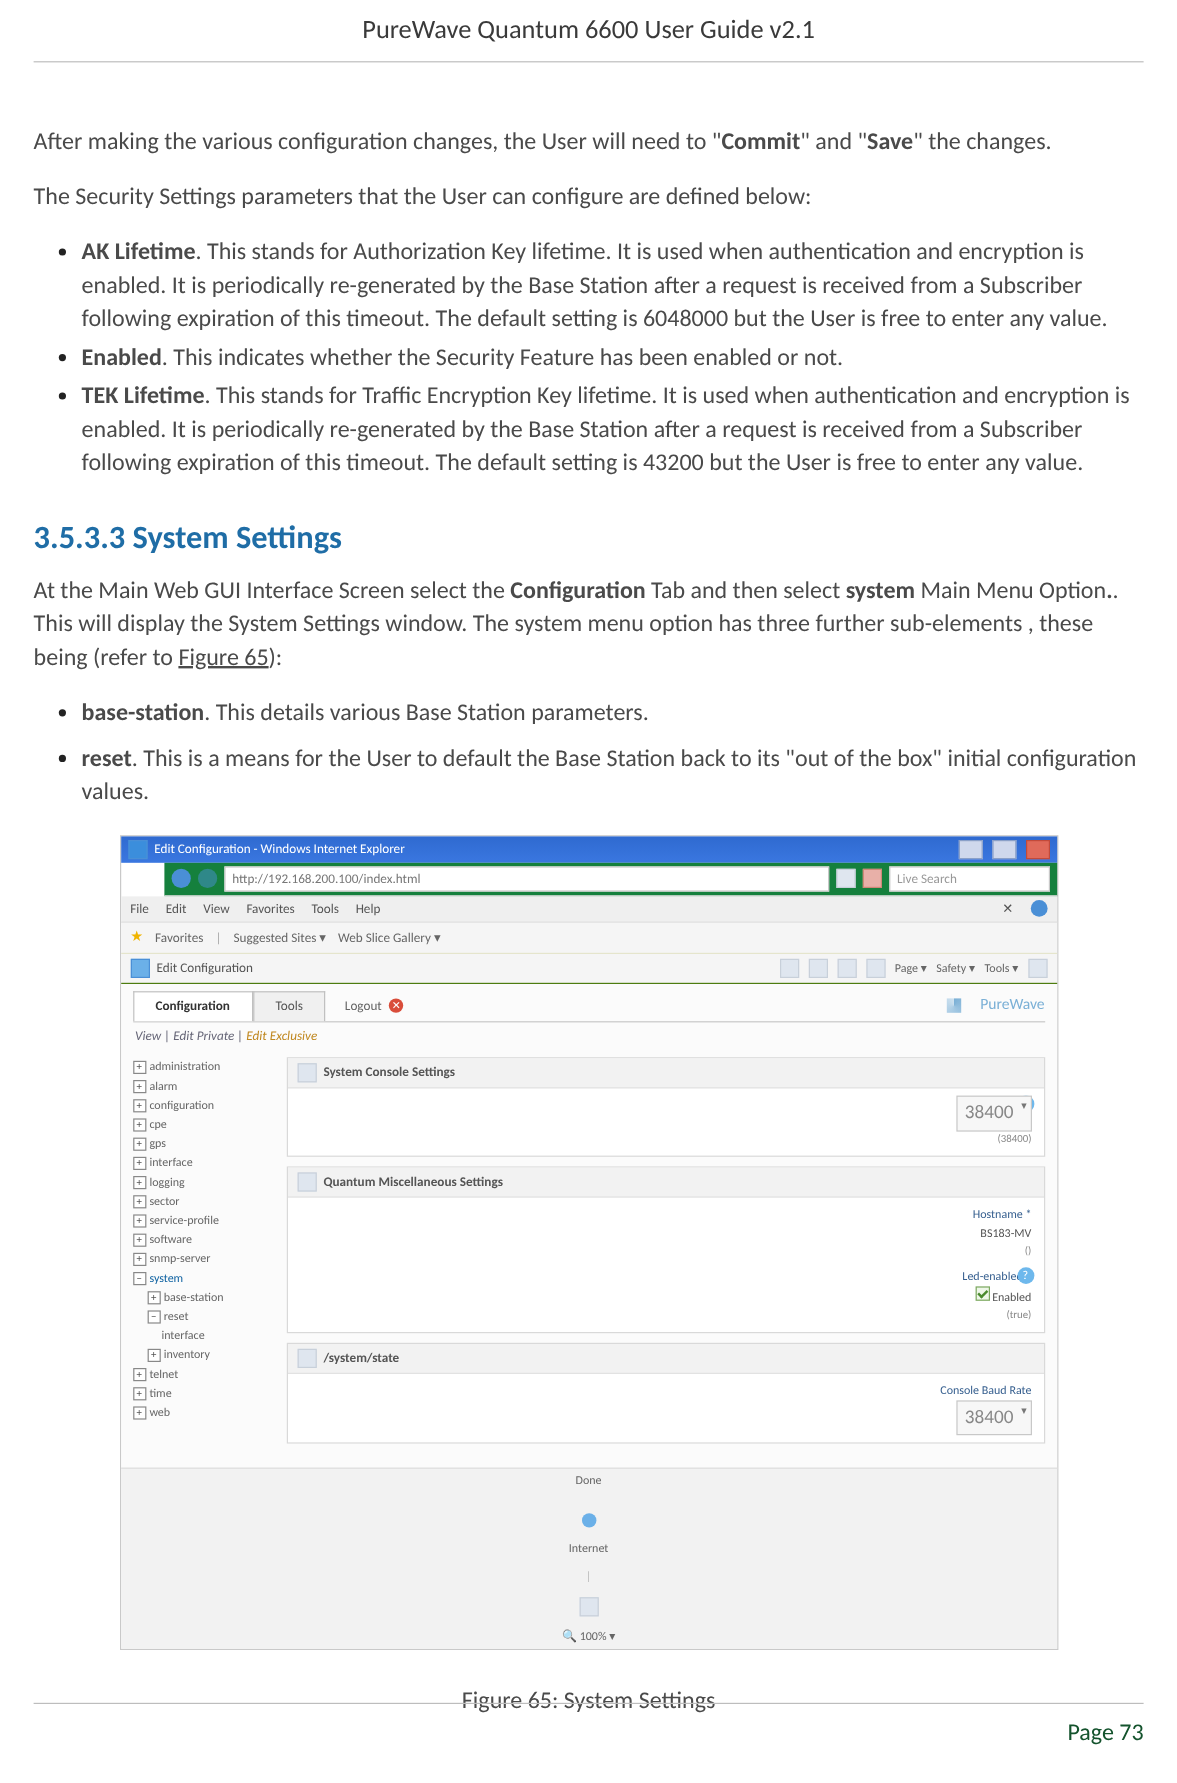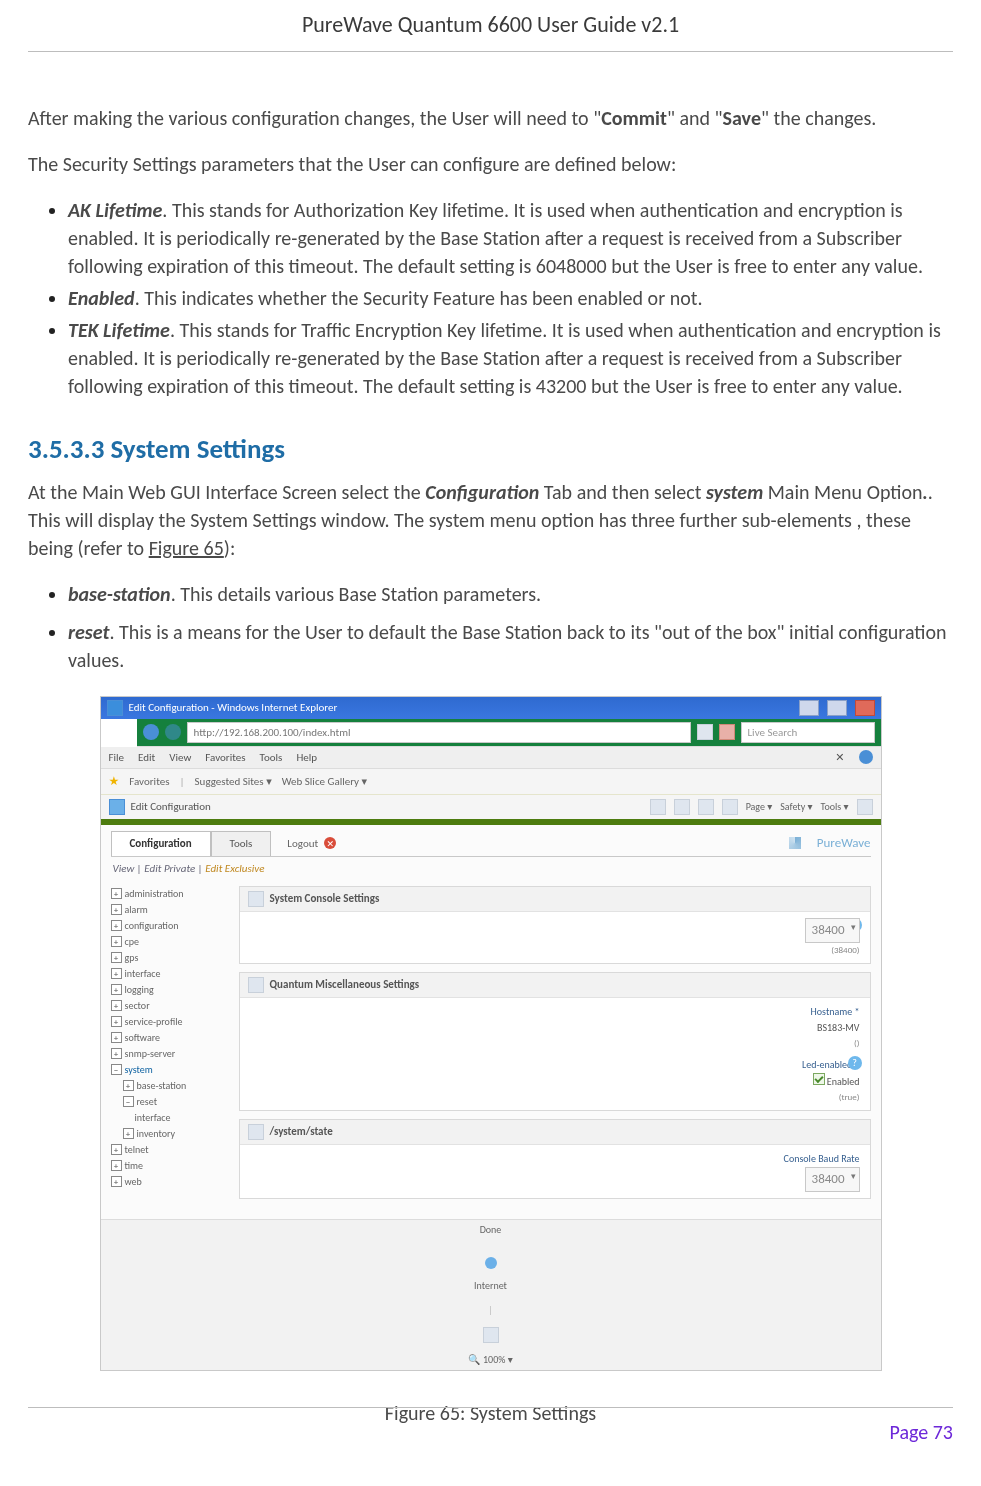--- a/index.html
+++ b/index.html
@@ -28,21 +28,21 @@
     color:var(--text);
     padding-bottom:6px;
   }
   .hr{
     height:0;
     border-bottom:1px solid var(--rule);
     margin:4px 0 52px 0;
   }
   .para{margin:0 0 18px 0;color:#4a4a4a;}
   .bold{font-weight:700;}
-  .bold-ital{font-weight:700;font-style:italic;}
+  .bold-ital{font-weight:700;}
   ul.bullets{
     margin:0 0 22px 12px;
     padding-left:28px;
   }
   ul.bullets>li{
     margin:2px 0 4px 0;
     color:#4a4a4a;
   }
   ul.bullets.loose>li{margin:2px 0 10px 0;}
   ul.bullets>li::marker{color:#222;}
@@ -90,21 +90,21 @@
   .ie-menubar{
     display:flex;gap:14px;background:#efefef;border-bottom:1px solid #dcdcdc;
     padding:3px 8px;color:#555;
   }
   .ie-favbar{
     display:flex;gap:10px;background:#f5f5f5;border-bottom:1px solid #e5e5cc;
     padding:4px 8px;color:#666;align-items:center;
   }
   .star{color:#f0b400;font-size:12px;}
   .ie-tabbar{
-    display:flex;align-items:center;background:#f5f5f5;border-bottom:6px solid #4d7c0f;
+    display:flex;align-items:center;background:#f5f5f5;border-bottom:1px solid #4d7c0f;
     padding:4px 8px;gap:6px;
   }
   .doc-icon{
     width:14px;height:14px;background:#6bb0e8;border:1px solid #4a8fd6;display:inline-block;
   }
   .ie-toolbar-right{
     display:flex;gap:8px;align-items:center;color:#666;font-size:10px;
   }
   .tool-ico{
     width:14px;height:14px;background:#dfe6ef;border:1px solid #c8d0da;display:inline-block;
@@ -159,37 +159,37 @@
   .panel-bd{padding:6px 10px;color:#555;font-size:10px;line-height:1.6;position:relative;}
   .help-dot{
     width:14px;height:14px;border-radius:50%;background:#6eb8ec;color:#fff;
     font-size:10px;display:inline-flex;align-items:center;justify-content:center;
     position:absolute;right:8px;top:6px;
   }
   .field-label{color:#365f8f;font-size:10px;}
   .field-sub{color:#888;font-size:9px;}
   .sel-box{
     display:inline-block;border:1px solid #c8c8c8;background:#f7f7f7;color:#888;
-    padding:1px 14px 1px 6px;font-size:13px;position:relative;
+    padding:1px 14px 1px 6px;font-size:16px;position:relative;
   }
   .sel-box::after{content:"▾";position:absolute;right:3px;top:1px;color:#777;font-size:9px;}
   .check{display:inline-block;width:10px;height:10px;border:1px solid #7ca860;background:#eef7e8;position:relative;}
   .check::after{content:"";position:absolute;left:1px;top:2px;width:6px;height:3px;border-left:2px solid #4a8a2d;border-bottom:2px solid #4a8a2d;transform:rotate(-45deg);}
   .ie-status{
     display:flex;align-items:center;gap:10px;background:#f2f2f2;border-top:1px solid #dcdcdc;
     padding:3px 8px;font-size:10px;color:#666;flex-direction:column;
   }
   .ie-status .spacer{flex:1;}
   .globe{width:12px;height:12px;border-radius:50%;background:#6bb0e8;display:inline-block;}
   .caption{
     text-align:center;font-size:20px;color:#4a4a4a;margin-top:28px;
   }
   .page-footer{
-    position:absolute;left:28px;right:28px;bottom:40px;
-    border-top:1px solid var(--rule);padding-top:10px;text-align:right;color:#6d28d9;font-size:20px;
+    position:absolute;left:28px;right:28px;bottom:28px;
+    border-top:1px solid var(--rule);padding-top:10px;text-align:right;color:#14532d;font-size:20px;
   }
 </style>
 </head>
 <body>
 
 <div class="doc-header">PureWave Quantum 6600 User Guide v2.1</div>
 <div class="hr"></div>
 
 <p class="para">
   <span>After making the various configuration changes, the User will need to "</span><span class="bold">Commit</span><span>" and "</span><span class="bold">Save</span><span>" the changes.</span>

